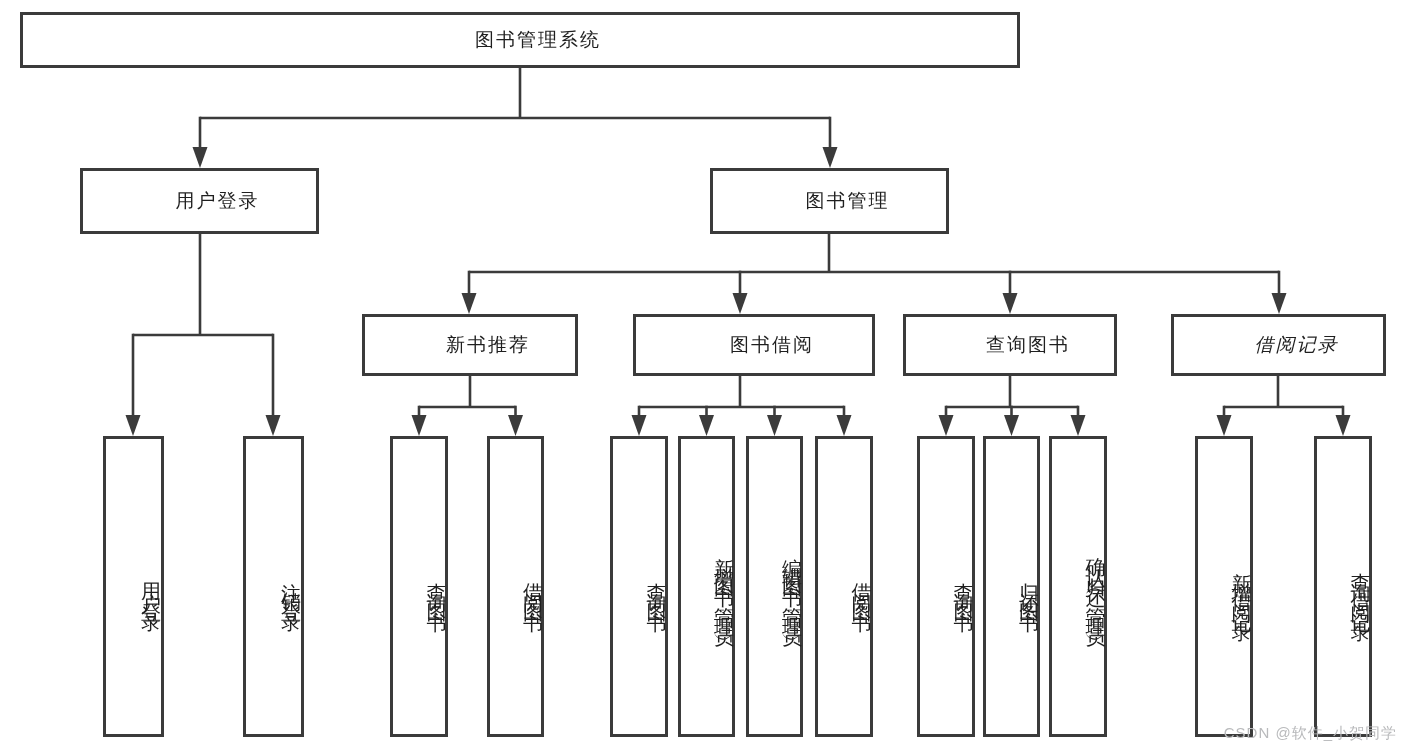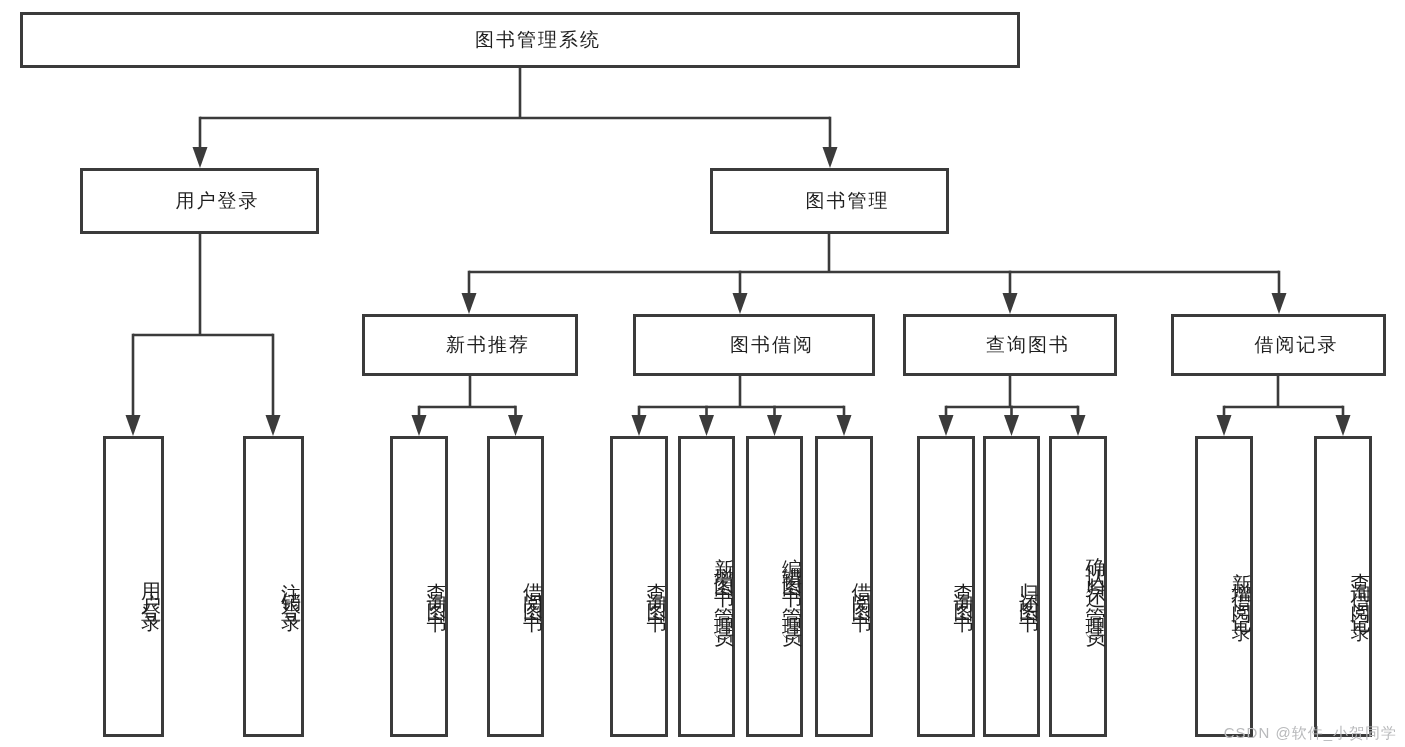--- a/index.html
+++ b/index.html
@@ -142,21 +142,21 @@
 
   <div class="node" style="left:362px; top:314px; width:216px; height:62px;">
     <span class="h-label">新书推荐</span>
   </div>
   <div class="node" style="left:633px; top:314px; width:242px; height:62px;">
     <span class="h-label">图书借阅</span>
   </div>
   <div class="node" style="left:903px; top:314px; width:214px; height:62px;">
     <span class="h-label">查询图书</span>
   </div>
-  <div class="node" style="left:1171px; top:314px; width:215px; height:62px;">
+  <div class="node" style="left:1171px; top:314px; width:215px; height:62px;font-style:italic;">
     <span class="h-label">借阅记录</span>
   </div>
 
   <div class="node" style="left:103px; top:436px; width:61px; height:301px;">
     <span class="v-label">用户登录</span>
   </div>
   <div class="node" style="left:243px; top:436px; width:61px; height:301px;">
     <span class="v-label">注销登录</span>
   </div>
 

